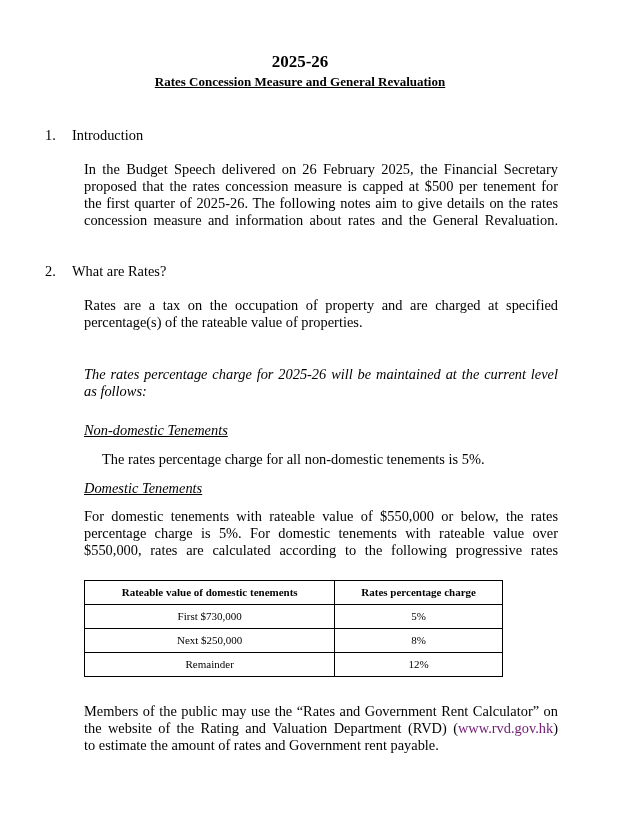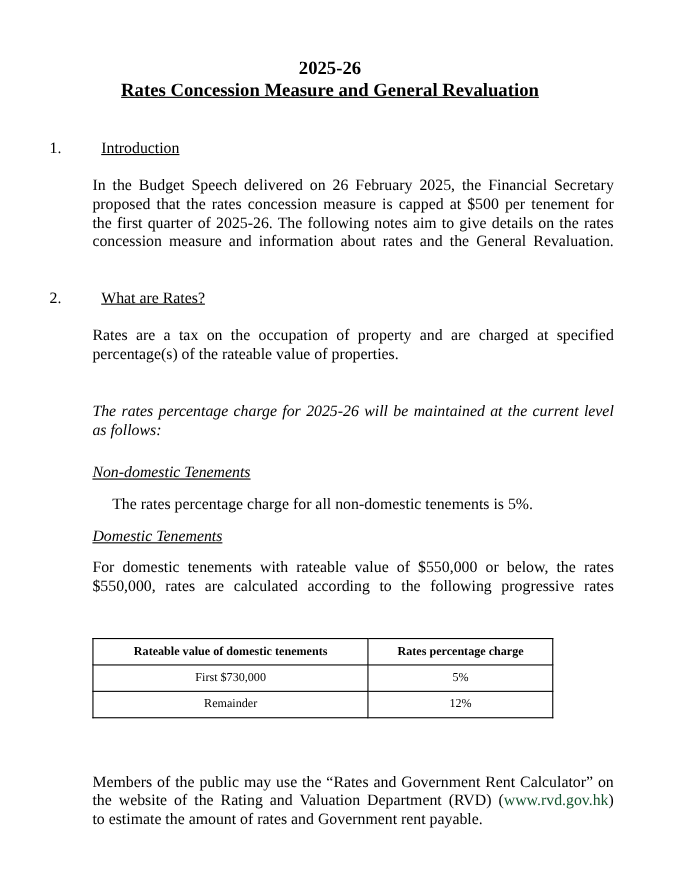--- a/index.html
+++ b/index.html
@@ -8,45 +8,45 @@
       font-family: "Liberation Serif", "DejaVu Serif", serif;
       color: #000000; font-size: 14.4px; line-height: 17px;
     }
     .abs { position: absolute; }
     .title-year {
       left: 0; width: 600px; top: 53px; text-align: center;
       font-weight: bold; font-size: 17px;
     }
     .title-main {
       left: 0; width: 600px; top: 73px; text-align: center;
-      font-weight: bold; font-size: 17px;
+      font-weight: bold; font-size: 13px;
     }
     .title-main span { text-decoration: underline; }
     .num { left: 45px; }
-    .heading { left: 92px; text-decoration: underline; }
+    .heading { left: 72px; }
     .para {
       left: 84px; width: 474px; text-align: justify;
       text-align-last: left;
     }
     .italic-heading { left: 84px; font-style: italic; text-decoration: underline; }
     .para .line { display: block; text-align: justify; text-align-last: justify; }
     .para .line.last { text-align-last: left; }
     table.rates {
       position: absolute; left: 84px; top: 580px;
       border-collapse: collapse; width: 419px;
       font-size: 11px;
     }
     table.rates td, table.rates th {
       border: 1px solid #000000; text-align: center;
       height: 23px; padding: 0 4px; line-height: 17px;
     }
     table.rates th { font-weight: bold; }
     table.rates col.c1 { width: 251px; }
     table.rates col.c2 { width: 168px; }
-    .link { color: #14532d; margin-top: 21px; }
+    .link { color: #701a75; margin-top: 21px; }
   </style>
 </head>
 <body>
 
 <div class="abs title-year">2025-26</div>
 <div class="abs title-main"><span>Rates Concession Measure and General Revaluation</span></div>
 
 <div class="abs num" style="top:127px;">1.</div>
 <div class="abs heading" style="top:127px;">Introduction</div>
 <div class="abs para" style="top:161px;">
@@ -68,40 +68,45 @@
   <span class="line">The rates percentage charge for 2025-26 will be maintained at the current level</span>
   <span class="line last">as follows:</span>
 </div>
 
 <div class="abs italic-heading" style="top:422px;">Non-domestic Tenements</div>
 <div class="abs" style="left:84px; top:451px;margin-left:18px;">The rates percentage charge for all non-domestic tenements is 5%.</div>
 
 <div class="abs italic-heading" style="top:480px;">Domestic Tenements</div>
 <div class="abs para" style="top:508px;">
   <span class="line">For domestic tenements with rateable value of $550,000 or below, the rates</span>
+  <span class="line">percentage charge is 5%.  For domestic tenements with rateable value over</span>
   <span class="line">$550,000, rates are calculated according to the following progressive rates</span>
 </div>
 
 <table class="rates">
   <colgroup>
       <col class="c1">
       <col class="c2">
     </colgroup>
   <thead>
     <tr>
       <th>Rateable value of domestic tenements</th>
       <th>Rates percentage charge</th>
     </tr>
   </thead>
   <tbody>
     <tr>
       <td>First $730,000</td>
       <td>5%</td>
     </tr>
     <tr>
+      <td>Next $250,000</td>
+      <td>8%</td>
+    </tr>
+    <tr>
       <td>Remainder</td>
       <td>12%</td>
     </tr>
   </tbody>
 </table>
 
 <div class="abs para" style="top:703px;">
   <span class="line">Members of the public may use the “Rates and Government Rent Calculator” on</span>
   <span class="line"><span>the website of the Rating and Valuation Department (RVD) (</span><span class="link">www.rvd.gov.hk</span><span>)</span></span>
   <span class="line last">to estimate the amount of rates and Government rent payable.</span>

